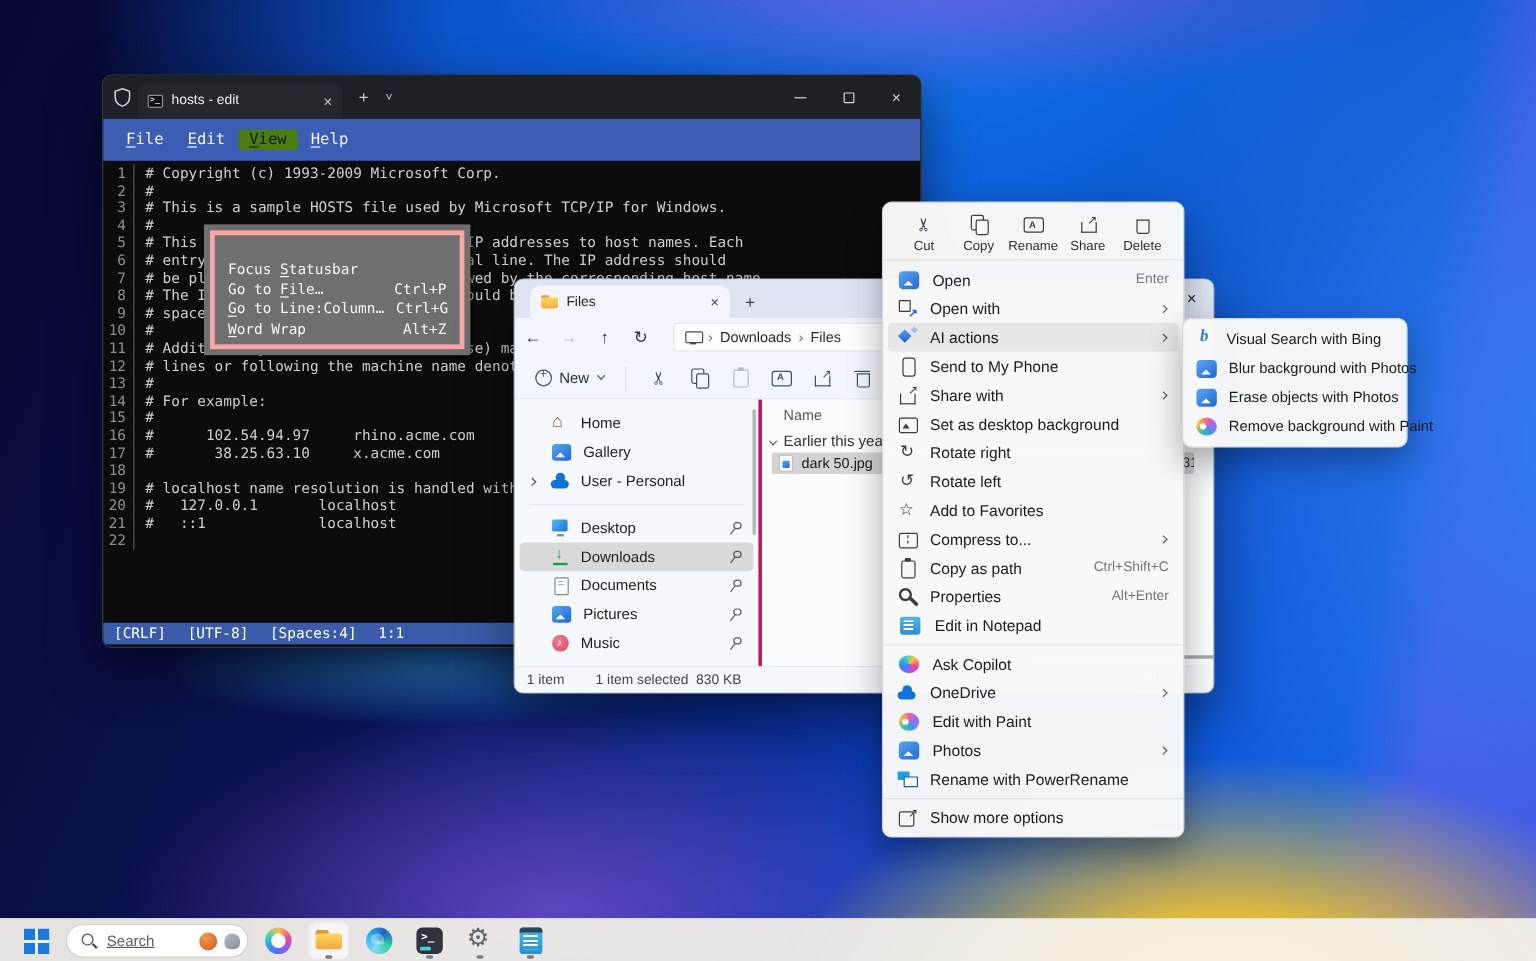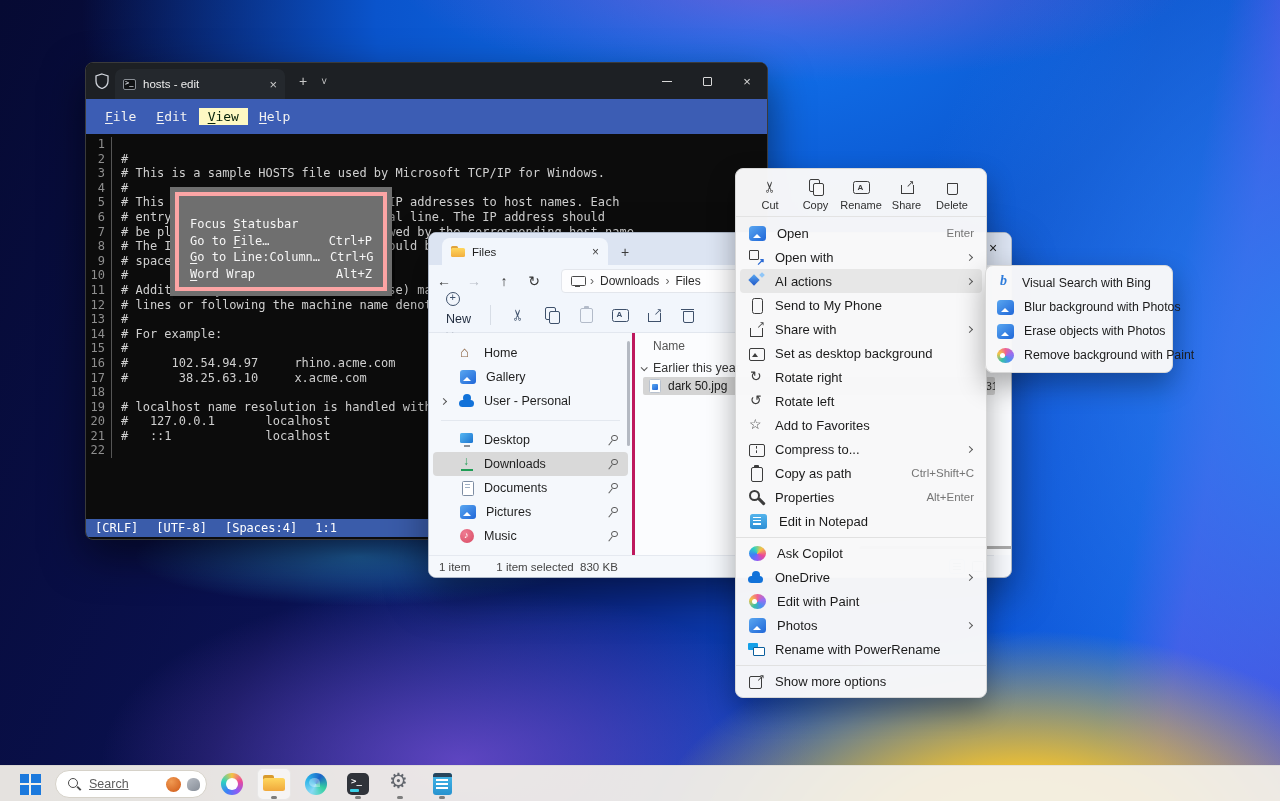--- a/index.html
+++ b/index.html
@@ -28,21 +28,21 @@
   .glyph-x { color:#c9c9c9; font-size:13px; line-height:1; }
   .ed-newtab,.ed-tabmenu { color:#c9c9c9; font-size:14px; margin-left:14px; }
   .ed-tabmenu { font-size:10px; }
   .ed-controls { margin-left:auto; display:flex; height:100%; }
   .ed-ctrl { width:40px; display:flex; align-items:center; justify-content:center; color:#d8d8d8; font-size:13px; }
   .ed-ctrl .minbar { width:10px; height:1px; background:#d8d8d8; }
   .ed-ctrl .maxbox { width:9px; height:9px; border:1px solid #d8d8d8; border-radius:1px; }
   .ed-menubar { height:35px; background:#3c5db4; display:flex; align-items:center; padding-left:10px; gap:2px;
     font:13px "DejaVu Sans Mono",monospace; color:#f2f2f2; }
   .ed-menu-item { padding:1px 9px; }
-  .ed-menu-item.active { background:#fef9c3; color:#06230a; }
+  .ed-menu-item.active { background:#4d7c0f; color:#06230a; }
   .ed-menu-item .key { text-decoration:underline; text-underline-offset:2px; }
   .ed-text { position:relative; font:12px/14.6px "DejaVu Sans Mono",monospace; color:#cfcfcf; padding-top:3px; }
   .ed-line { white-space:pre; display:flex; }
   .ed-line .num { flex:0 0 26px; text-align:right; padding-right:6px; color:#8f8f8f; border-right:1px solid #565656; }
   .ed-line .txt { padding-left:9px; }
   .ed-dropdown { position:absolute; left:84px; top:53px; width:222px; background:#6f6f6f;
     box-shadow:3px 3px 0 rgba(0,0,0,.35); padding:5px; z-index:5; }
   .ed-dropdown-inner { border:4px solid #fca5a5; padding:20px 0 5px; }
   .dd-item { display:flex; font:12px/16.5px "DejaVu Sans Mono",monospace; color:#f6f6f6; padding:0 11px; }
   .dd-item .key { text-decoration:underline; text-underline-offset:2px; }
@@ -69,21 +69,21 @@
   .nav-btn { width:30px; text-align:center; font-size:14px; color:#333; }
   .nav-btn.dim { color:#b9bec7; }
   .ex-address { margin-left:12px; width:420px; height:24px; background:#fdfdfe; border:1px solid #e3e6ec;
     border-radius:4px; display:flex; align-items:center; gap:6px; padding:0 9px; font-size:12px; color:#2a2a2a; }
   .crumb-device { position:relative; width:13px; height:11px; }
   .crumb-device::before { content:""; position:absolute; left:0; top:0; width:13px; height:8px; border:1.2px solid #4a4a4a; border-radius:1.5px; }
   .crumb-device::after { content:""; position:absolute; left:4px; bottom:0; width:5px; height:1.5px; background:#4a4a4a; }
   .crumb { display:flex; align-items:center; gap:6px; }
   .crumb::before { content:"›"; color:#666; font-size:12px; }
   .ex-toolbar { height:36px; background:#f2f6fc; border-bottom:1px solid #e2e7ef; display:flex; align-items:center; }
-  .tool-new { margin-left:8px; display:flex; align-items:flex-start; gap:6px; padding:4px 9px; border-radius:4px;flex-direction:column; }
+  .tool-new { margin-left:8px; display:flex; align-items:center; gap:6px; padding:4px 9px; border-radius:4px; }
   .plus-circle { width:14px; height:14px; border:1.3px solid #3f516b; border-radius:50%; position:relative; }
   .plus-circle::before { content:"+"; position:absolute; left:2.5px; top:-2.5px; font-size:11px; color:#3f516b; }
   .tool-new-label { font-size:12.5px; color:#1f2a3d; }
   .chev-down { width:5px; height:5px; border-right:1.3px solid #5a6577; border-bottom:1.3px solid #5a6577; transform:rotate(45deg) translateY(-2px); }
   .tool-sep { width:1px; height:20px; background:#d7dde6; margin:0 10px; }
   .tool-btn { width:34px; height:28px; display:flex; align-items:center; justify-content:center; border-radius:4px; }
   .tool-btn.dim { opacity:.35; }
   
   .ic { position:relative; width:18px; height:18px; flex:0 0 18px; display:flex; align-items:center; justify-content:center; }
   .ic-cut::before { content:"✂"; font-size:15px; color:#3f516b; transform:rotate(-90deg); display:block; }
@@ -272,21 +272,21 @@
         <span class="ed-ctrl">×</span>
       </div>
     </div>
     <div class="ed-menubar">
       <span class="ed-menu-item"><span class="key">F</span><span>ile</span></span>
         <span class="ed-menu-item"><span class="key">E</span><span>dit</span></span>
         <span class="ed-menu-item active"><span class="key">V</span><span>iew</span></span>
         <span class="ed-menu-item"><span class="key">H</span><span>elp</span></span>
     </div>
     <div class="ed-text">
-      <div class="ed-line"><span class="num">1</span></div>
+      <div class="ed-line"><span class="num">1</span><span class="txt"># Copyright (c) 1993-2009 Microsoft Corp.</span></div>
         <div class="ed-line"><span class="num">2</span><span class="txt">#</span></div>
         <div class="ed-line"><span class="num">3</span><span class="txt"># This is a sample HOSTS file used by Microsoft TCP/IP for Windows.</span></div>
         <div class="ed-line"><span class="num">4</span><span class="txt">#</span></div>
         <div class="ed-line"><span class="num">5</span><span class="txt"># This file contains the mappings of IP addresses to host names. Each</span></div>
         <div class="ed-line"><span class="num">6</span><span class="txt"># entry should be kept on an individual line. The IP address should</span></div>
         <div class="ed-line"><span class="num">7</span><span class="txt"># be placed in the first column followed by the corresponding host name.</span></div>
         <div class="ed-line"><span class="num">8</span><span class="txt"># The IP address and the host name should be separated by at least one</span></div>
         <div class="ed-line"><span class="num">9</span><span class="txt"># space.</span></div>
         <div class="ed-line"><span class="num">10</span><span class="txt">#</span></div>
         <div class="ed-line"><span class="num">11</span><span class="txt"># Additionally, comments (such as these) may be inserted on individual</span></div>

